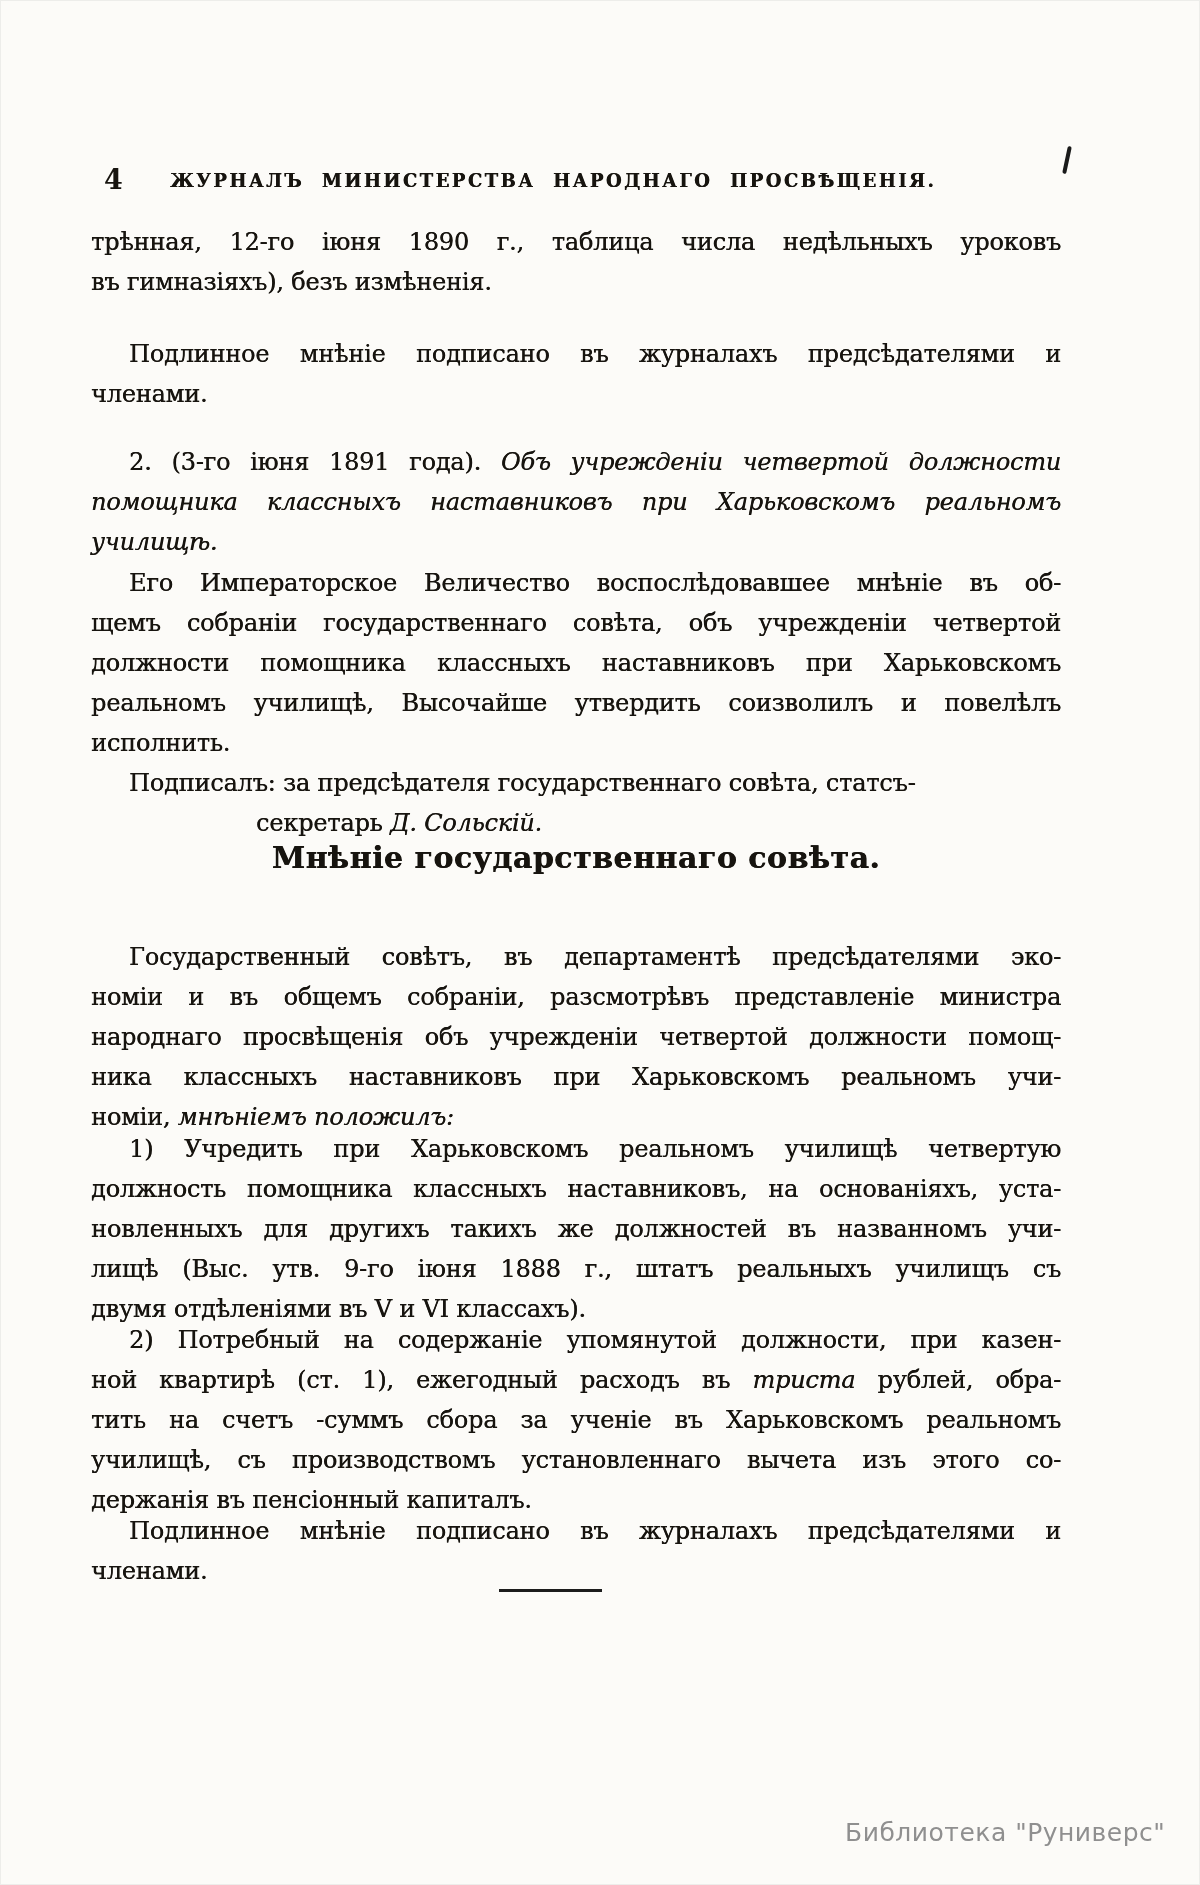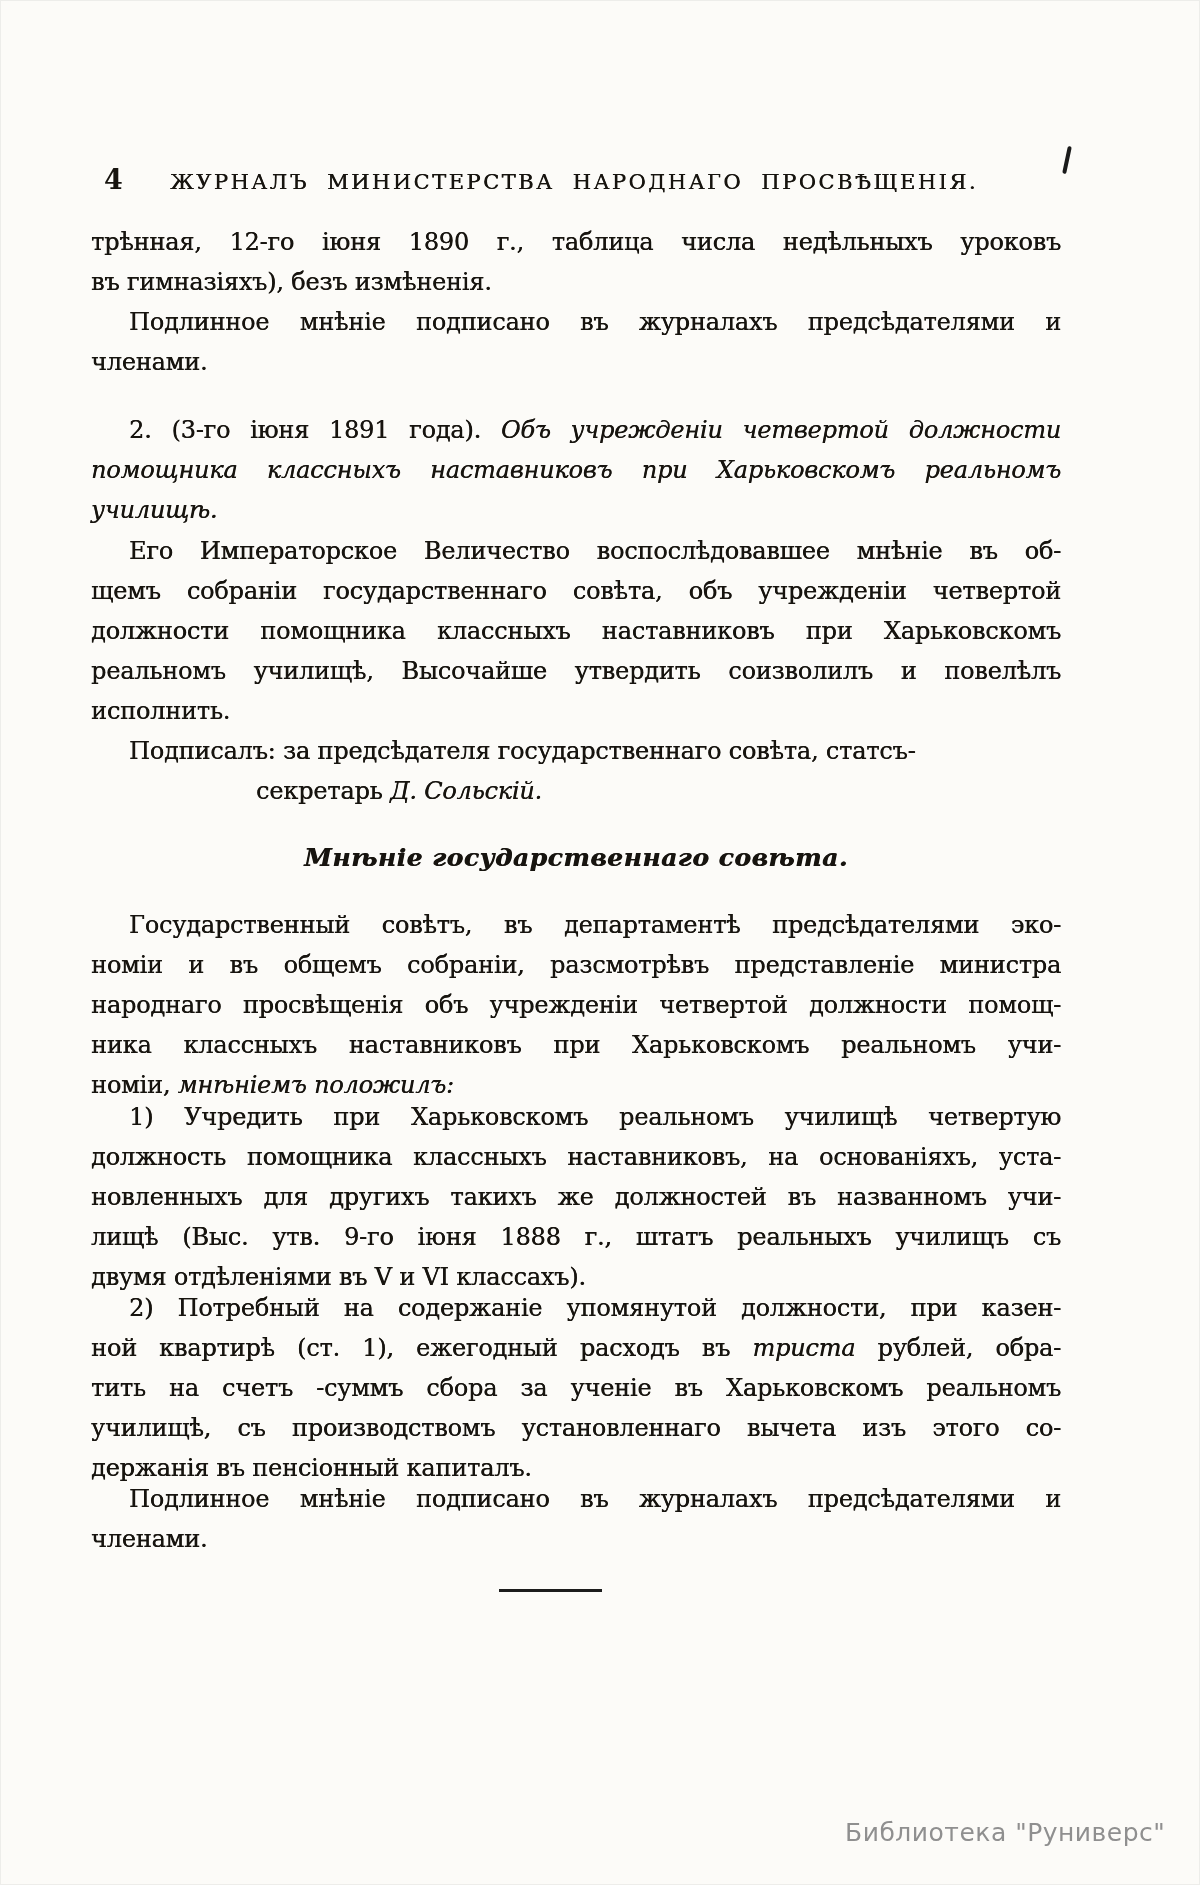--- a/index.html
+++ b/index.html
@@ -13,48 +13,47 @@
     overflow:hidden;
     box-shadow:inset 0 0 0 1px #ededea;
   }
   .runhead-number{
     position:absolute;left:104px;top:164px;
     font-size:27px;font-weight:bold;
   }
   .runhead-title{
     position:absolute;left:170px;top:170px;width:780px;
     text-align:left;
-    font-size:21px;font-weight:normal;
+    font-size:18px;font-weight:bold;
     letter-spacing:2.5px;word-spacing:9px;
     text-shadow:0.4px 0 currentColor;
     white-space:nowrap;
   }
   .ink-mark{
     position:absolute;left:1065px;top:146px;
     width:4px;height:28px;background:#1a1a1a;
     transform:rotate(12deg);border-radius:2px;
   }
   .block{position:absolute;left:91px;width:970px;}
   .line{
     font-size:24px;line-height:40px;
     letter-spacing:-0.2px;
     text-align:justify;text-align-last:justify;
     text-shadow:0.35px 0 currentColor;
   }
   .last{text-align-last:left;}
   .left{text-align:center;text-align-last:left;}
-  .ind{text-indent:38px;}
+  .ind{text-indent:38px;margin-top:32px;}
   .it{font-style:italic;}
   .sig2{padding-left:165px;}
   .section-heading{
-    font-size:25px;line-height:40px;font-weight:bold;
+    font-size:30px;line-height:40px;font-weight:bold;
     text-align:left;text-align-last:center;
     letter-spacing:0.5px;
     text-shadow:0.5px 0 currentColor;
-    font-style:italic;
   }
   .divider{
     position:absolute;left:499px;top:1589px;
     width:103px;height:3px;background:#1c1c1c;
   }
   .watermark{
     position:absolute;left:845px;top:1818px;
     font-family:"DejaVu Sans", sans-serif;
     font-size:25px;color:#8f8f8f;letter-spacing:0.5px;
   }

